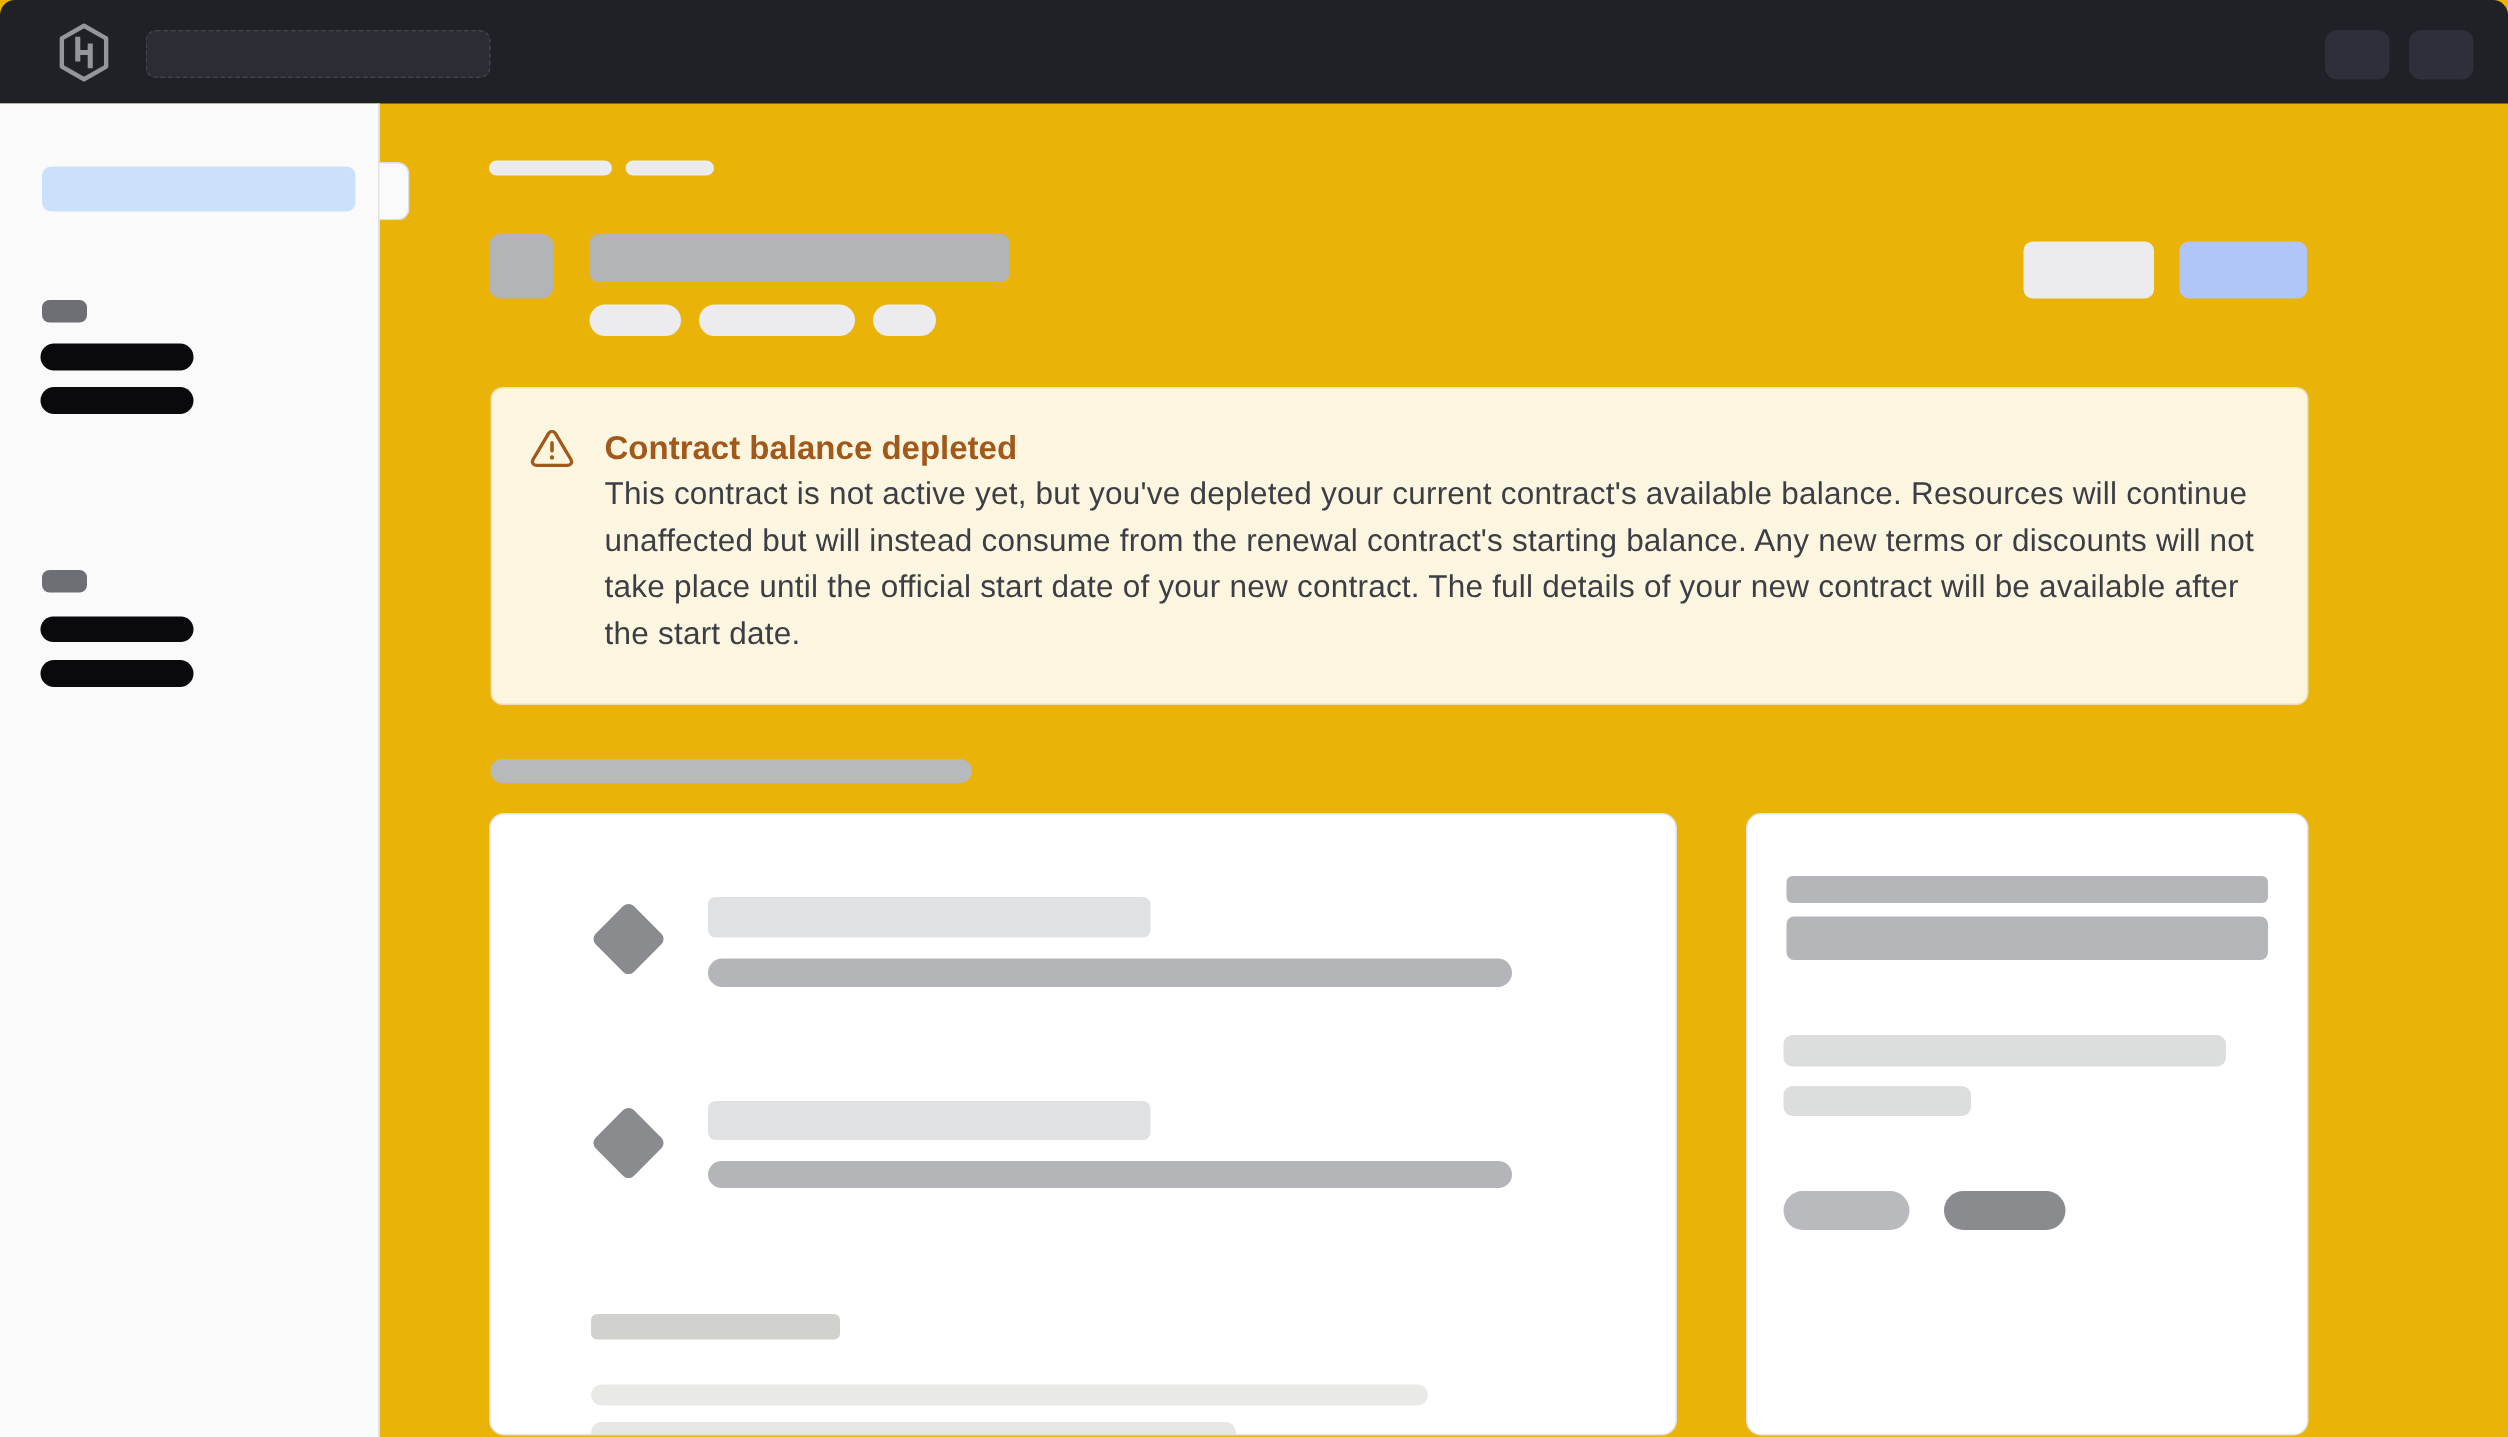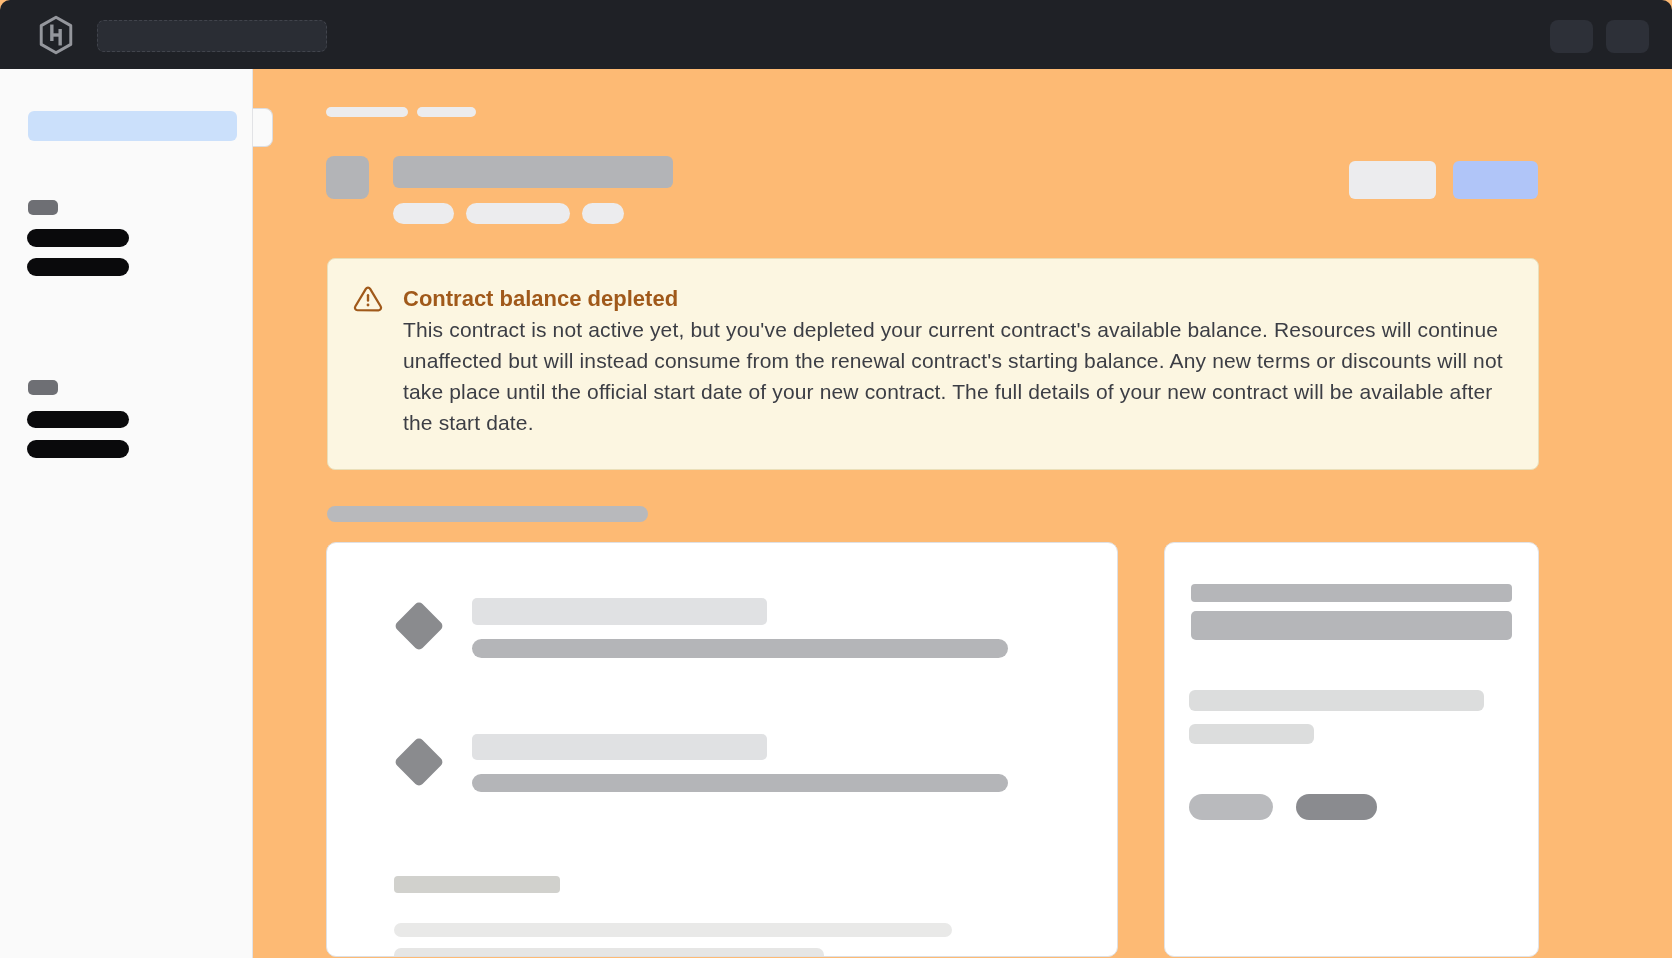--- a/index.html
+++ b/index.html
@@ -1,17 +1,17 @@
 <!DOCTYPE html>
 <html><head>
 <meta charset="utf-8">
 <style>
   html,body{margin:0;padding:0;background:#ffffff;}
   body{font-family:"Liberation Sans", sans-serif;}
-  .viewport{position:relative;width:1672px;height:958px;overflow:hidden;background:#fdba74;}
+  .viewport{position:relative;width:1672px;height:958px;overflow:hidden;background:#eab308;}
 
   
   .topbar{position:absolute;left:0;top:0;width:1672px;height:69px;background:#1f2126;border-radius:10px 10px 0 0;}
   .logo{position:absolute;left:37px;top:15px;width:38px;height:40px;cursor:pointer;}
   .topbar-pill{position:absolute;left:97px;top:20px;width:230px;height:32px;background:#2a2d34;border:1px dashed #41444c;border-radius:7px;box-sizing:border-box;}
   .topbar-sq{position:absolute;top:20px;width:43px;height:33px;background:#2d3038;border-radius:8px;}
   .topbar-sq.one{left:1550px;}
   .topbar-sq.two{left:1606px;}
 
   

